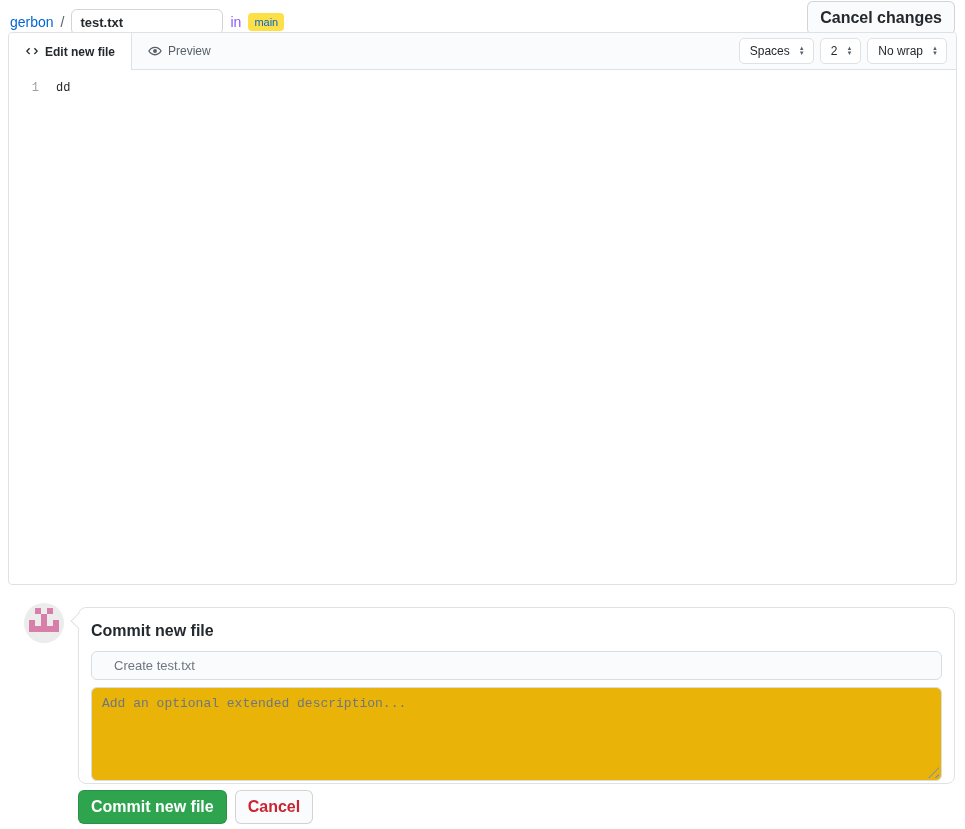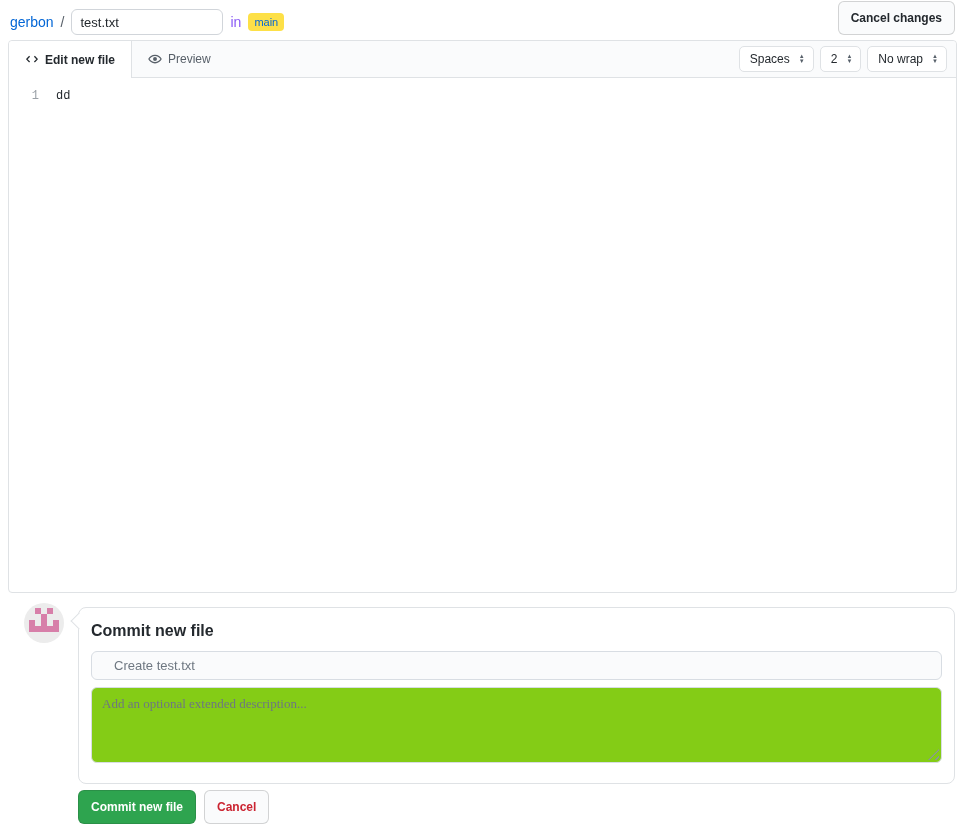--- a/index.html
+++ b/index.html
@@ -14,40 +14,40 @@
   
   .breadcrumb {
     position: absolute; left: 10px; top: 8px; height: 28px;
     display: flex; align-items: center; gap: 7px; font-size: 14px;
   }
   .repo-link { color: #0366d6; text-decoration: none; cursor: pointer; }
   .crumb-sep { color: #586069; }
   .filename-input {
     width: 152px; height: 26px; padding: 0 8px;
     font-family: "Liberation Sans", sans-serif; font-size: 13px; color: #24292e;
-    background: #fff; border: 1px solid #d1d5da; border-radius: 6px; outline: none;
+    background: #fff; border: 1px solid #d1d5da; border-radius: 6px; outline: none; font-weight: bold;
   }
   .crumb-in { color: #8b5cf6; }
   .branch-badge {
     font-family: Liberation Sans, sans-serif; font-size: 11px; color: #0366d6;
     background: #fde047; border-radius: 4px; padding: 3px 6px;
   }
   .btn {
     display: inline-flex; align-items: center; justify-content: center;
-    height: 27px; padding: 16px 12px; font-size: 12px; font-weight: 600;
+    height: 27px; padding: 16px 12px; font-size: 16px; font-weight: 600;
     font-family: "Liberation Sans", sans-serif;
     background: #fafbfc; color: #24292e;
     border: 1px solid rgba(27,31,35,0.18); border-radius: 6px; cursor: pointer;
     white-space: nowrap;
   }
   .cancel-changes { position: absolute; right: 10px; top: 1px; }
 
   
   .editor-box {
-    position: absolute; left: 8px; top: 40px; width: 949px; height: 553px;
+    position: absolute; left: 8px; top: 32px; width: 949px; height: 553px;
     border: 1px solid #dfe2e5; border-radius: 4px; background: #fff;
   }
   .tab-header {
     position: relative; height: 37px; background: #fafbfc;
     border-bottom: 1px solid #dfe2e5; border-radius: 4px 4px 0 0;
     display: flex; align-items: stretch;
   }
   .tab {
     display: flex; align-items: center; gap: 6px; padding: 0 16px;
     font-size: 12px; color: #586069; cursor: pointer; position: relative;
@@ -106,23 +106,23 @@
     padding: 14px 12px 0 12px; z-index: 2;
   }
   .commit-title { font-size: 16px; font-weight: 700; margin-bottom: 11px; }
   .commit-summary {
     width: 100%; height: 29px; padding: 0 22px; margin-bottom: 7px;
     font-family: "Liberation Sans", sans-serif; font-size: 13px; color: #24292e;
     background: #fafbfc; border: 1px solid #d8dde3; border-radius: 6px; outline: none;
   }
   .desc-wrap { position: relative; }
   .commit-description {
-    width: 100%; height: 76px; padding: 8px 10px; display: block;
-    font-family: Liberation Serif, serif; font-size: 13px; color: #24292e;
-    background: #84cc16; border: 1px solid #d8dde3; border-radius: 6px;
+    width: 100%; height: 94px; padding: 8px 10px; display: block;
+    font-family: Liberation Mono, monospace; font-size: 13px; color: #24292e;
+    background: #eab308; border: 1px solid #d8dde3; border-radius: 6px;
     outline: none; resize: none;
   }
   .commit-summary::placeholder, .commit-description::placeholder { color: #6e7781; opacity: 1; }
   .resize-grip {
     position: absolute; right: 3px; bottom: 3px; width: 11px; height: 11px;
     background: repeating-linear-gradient(135deg, transparent 0 2.5px, #8b949e 2.5px 3.5px, transparent 3.5px 5px);
     clip-path: polygon(100% 0, 100% 100%, 0 100%); cursor: nwse-resize;
   }
 
   .commit-actions {

